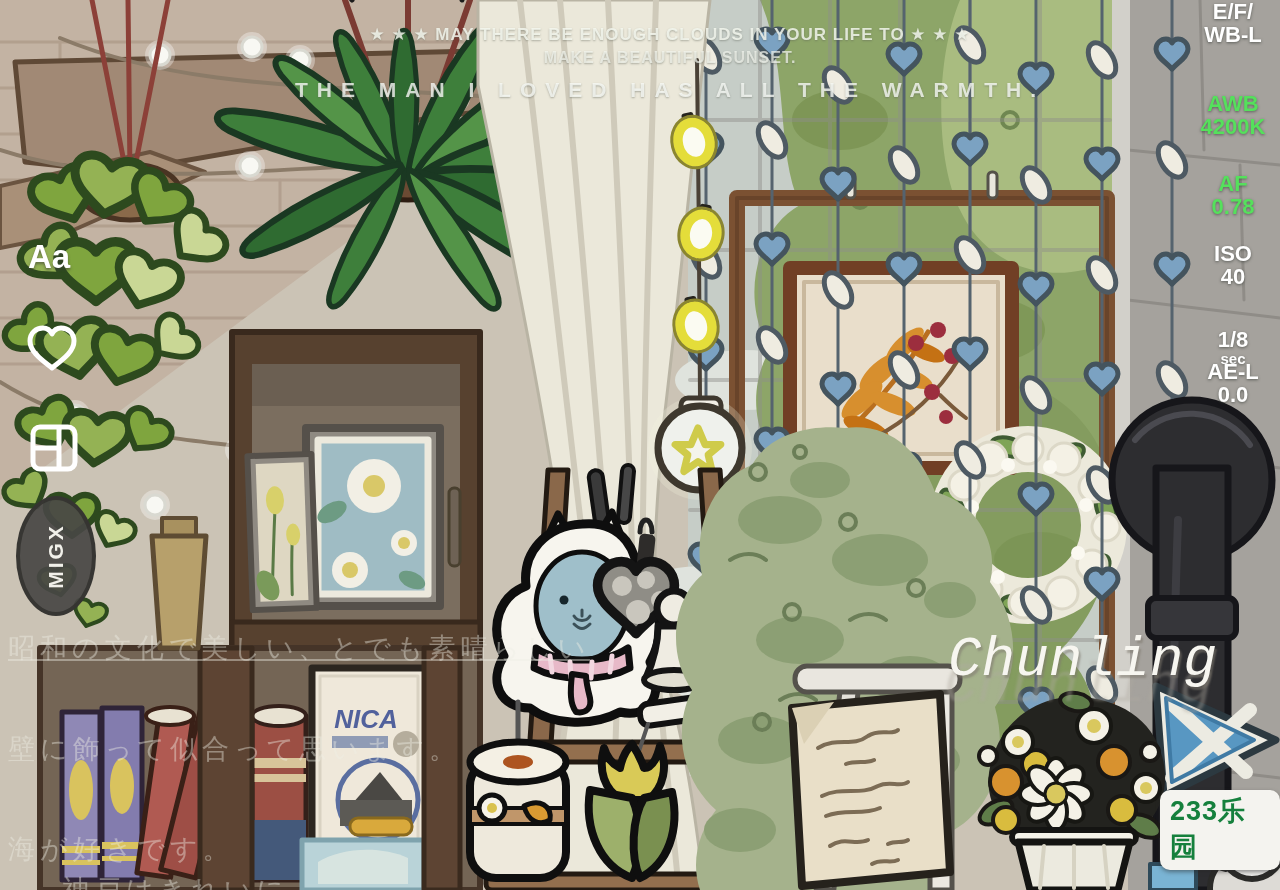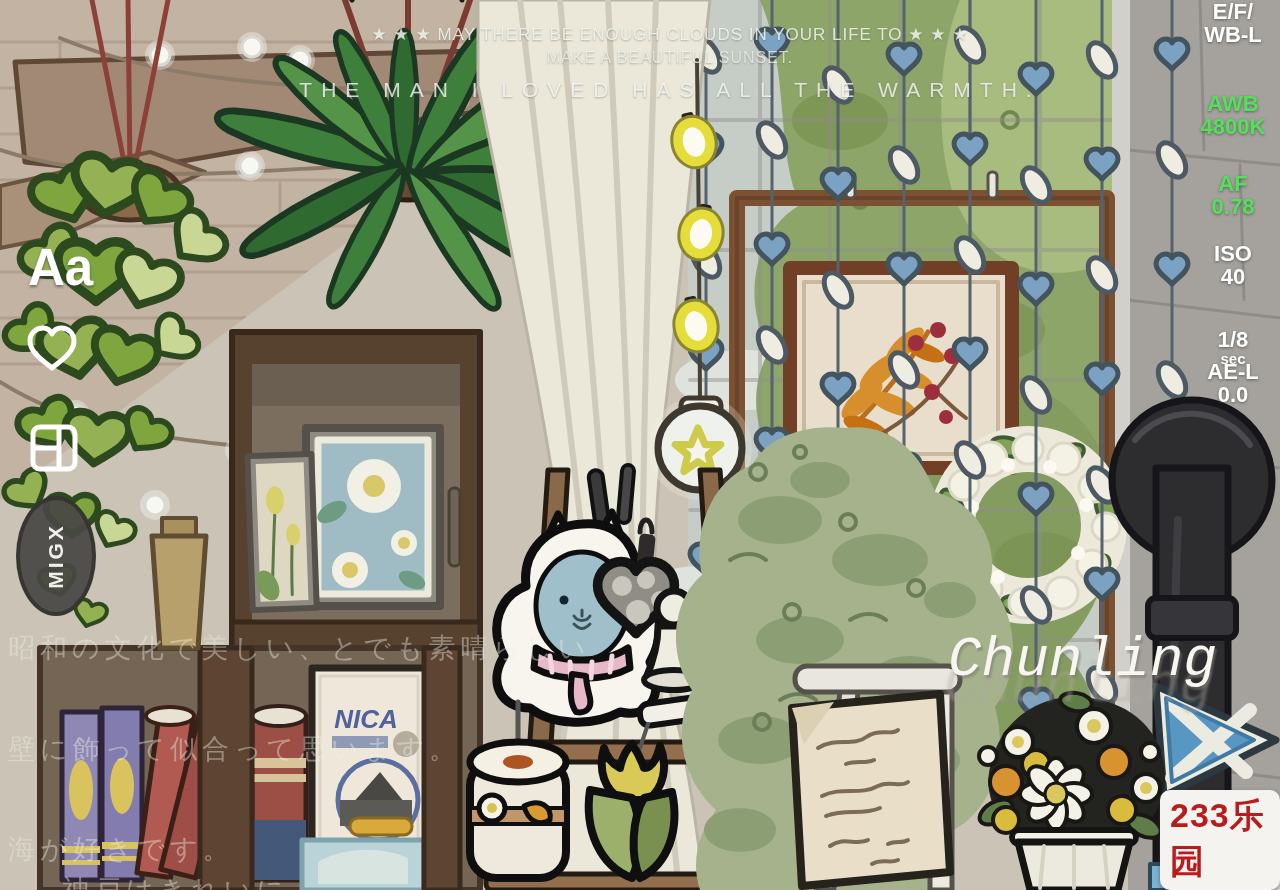--- a/index.html
+++ b/index.html
@@ -1,38 +1,38 @@
 <!DOCTYPE html>
 <html><head>
 <meta charset="utf-8">
 <style>
   html,body{margin:0;padding:0;background:#222;}
   #stage{position:relative;width:1280px;height:890px;overflow:hidden;
          font-family:"Liberation Sans","DejaVu Sans",sans-serif;background:#cbc3b5;}
   #scene{position:absolute;left:0;top:0;width:1280px;height:890px;display:block;}
 
   
-  .cap{position:absolute;text-align:center;color:rgba(246,250,242,.82);font-weight:normal;
+  .cap{position:absolute;text-align:center;color:rgba(246,250,242,.82);font-weight:bold;
        text-shadow:0 1px 2px rgba(90,95,85,.45);}
   #cap1{left:330px;top:24px;width:680px;font-size:17px;letter-spacing:1px;}
   #cap2{left:330px;top:49px;width:680px;font-size:16px;letter-spacing:1px;color:rgba(246,250,242,.7);}
   #cap3{left:290px;top:78px;width:760px;font-size:21px;letter-spacing:9px;color:rgba(250,252,248,.78);}
 
   .jp{position:absolute;color:rgba(238,238,228,.42);font-size:27px;letter-spacing:5px;
       font-weight:500;white-space:nowrap;}
-  #jp1{left:8px;top:630px;}
+  #jp1{left:8px;top:630px;text-decoration:underline;}
   #jp2{left:8px;top:682px;}
   #jp3{left:8px;top:731px;}
   #jp4{left:8px;top:781px;}
   #jp5{left:8px;top:831px;}
   #jp6{left:62px;top:872px;}
 
   
   .tool{position:absolute;color:#fff;}
-  #tool-aa{left:28px;top:238px;font-size:51px;font-weight:bold;
+  #tool-aa{left:28px;top:238px;font-size:33px;font-weight:bold;
            text-shadow:0 2px 3px rgba(60,60,55,.6);cursor:pointer;}
   #tool-heart{left:26px;top:324px;width:52px;height:52px;cursor:pointer;}
   #tool-grid{left:28px;top:422px;width:52px;height:52px;cursor:pointer;}
   #tool-migx{left:16px;top:496px;width:72px;height:112px;background:rgba(72,71,68,.92);
              border:4px solid rgba(52,51,48,.9);border-radius:50%;display:flex;
              align-items:center;justify-content:center;cursor:pointer;}
   #tool-migx span{transform:rotate(-90deg);color:#f1f0ea;font-weight:bold;
                   font-size:21px;letter-spacing:3px;}
 
   
@@ -43,22 +43,22 @@
   .hud-item .small{font-size:15px;}
   #hud0{top:0;} #hud1{top:92px;} #hud2{top:172px;}
   #hud3{top:242px;} #hud4{top:306px;margin-top:22px;} #hud5{top:360px;}
 
   
   #signature{position:absolute;left:948px;top:628px;font-family:Liberation Mono, monospace;
              font-style:italic;font-size:56px;color:#f7f6f0;
              text-shadow:2px 3px 2px rgba(125,120,110,.55), -4px 26px 3px rgba(175,170,160,.4);}
   #room-id{position:absolute;left:982px;top:838px;font-size:34px;font-weight:bold;color:#fff;
            white-space:nowrap;text-shadow:0 3px 4px rgba(45,45,42,.8);}
-  #platform-badge{position:absolute;left:1160px;top:790px;background:#f4f3ef;color:#b91c1c;
-                  font-size:34px;font-weight:bold;padding:3px 10px 5px;border-radius:10px;
+  #platform-badge{position:absolute;left:1160px;top:790px;background:#f4f3ef;color:#15803d;
+                  font-size:27px;font-weight:bold;padding:3px 10px 5px;border-radius:10px;
                   box-shadow:0 2px 4px rgba(40,40,40,.5);letter-spacing:1px;}
 </style>
 </head>
 <body>
 
 <div id="stage">
 
 <svg id="scene" viewBox="0 0 1280 890" stroke-linejoin="round" stroke-linecap="round">
   <defs>
     <path id="d-heart" d="M0,14 C-6,7 -16,2 -16,-6 C-16,-12 -11,-16 -6,-16 C-3,-16 -1,-14 0,-12 C1,-14 3,-16 6,-16 C11,-16 16,-12 16,-6 C16,2 6,7 0,14 Z"></path>
@@ -697,21 +697,21 @@
 <div id="tool-migx" class="tool">
   <span>MIGX</span>
 </div>
 
 <div id="hud0" class="hud-item">
   <div>E/F/</div>
       <div>WB-L</div>
 </div>
 <div id="hud1" class="hud-item green">
   <div>AWB</div>
-      <div>4800K</div>
+      <div>4200K</div>
 </div>
 <div id="hud2" class="hud-item green">
   <div>AF</div>
       <div>0.78</div>
 </div>
 <div id="hud3" class="hud-item">
   <div>ISO</div>
       <div>40</div>
 </div>
 <div id="hud4" class="hud-item">

